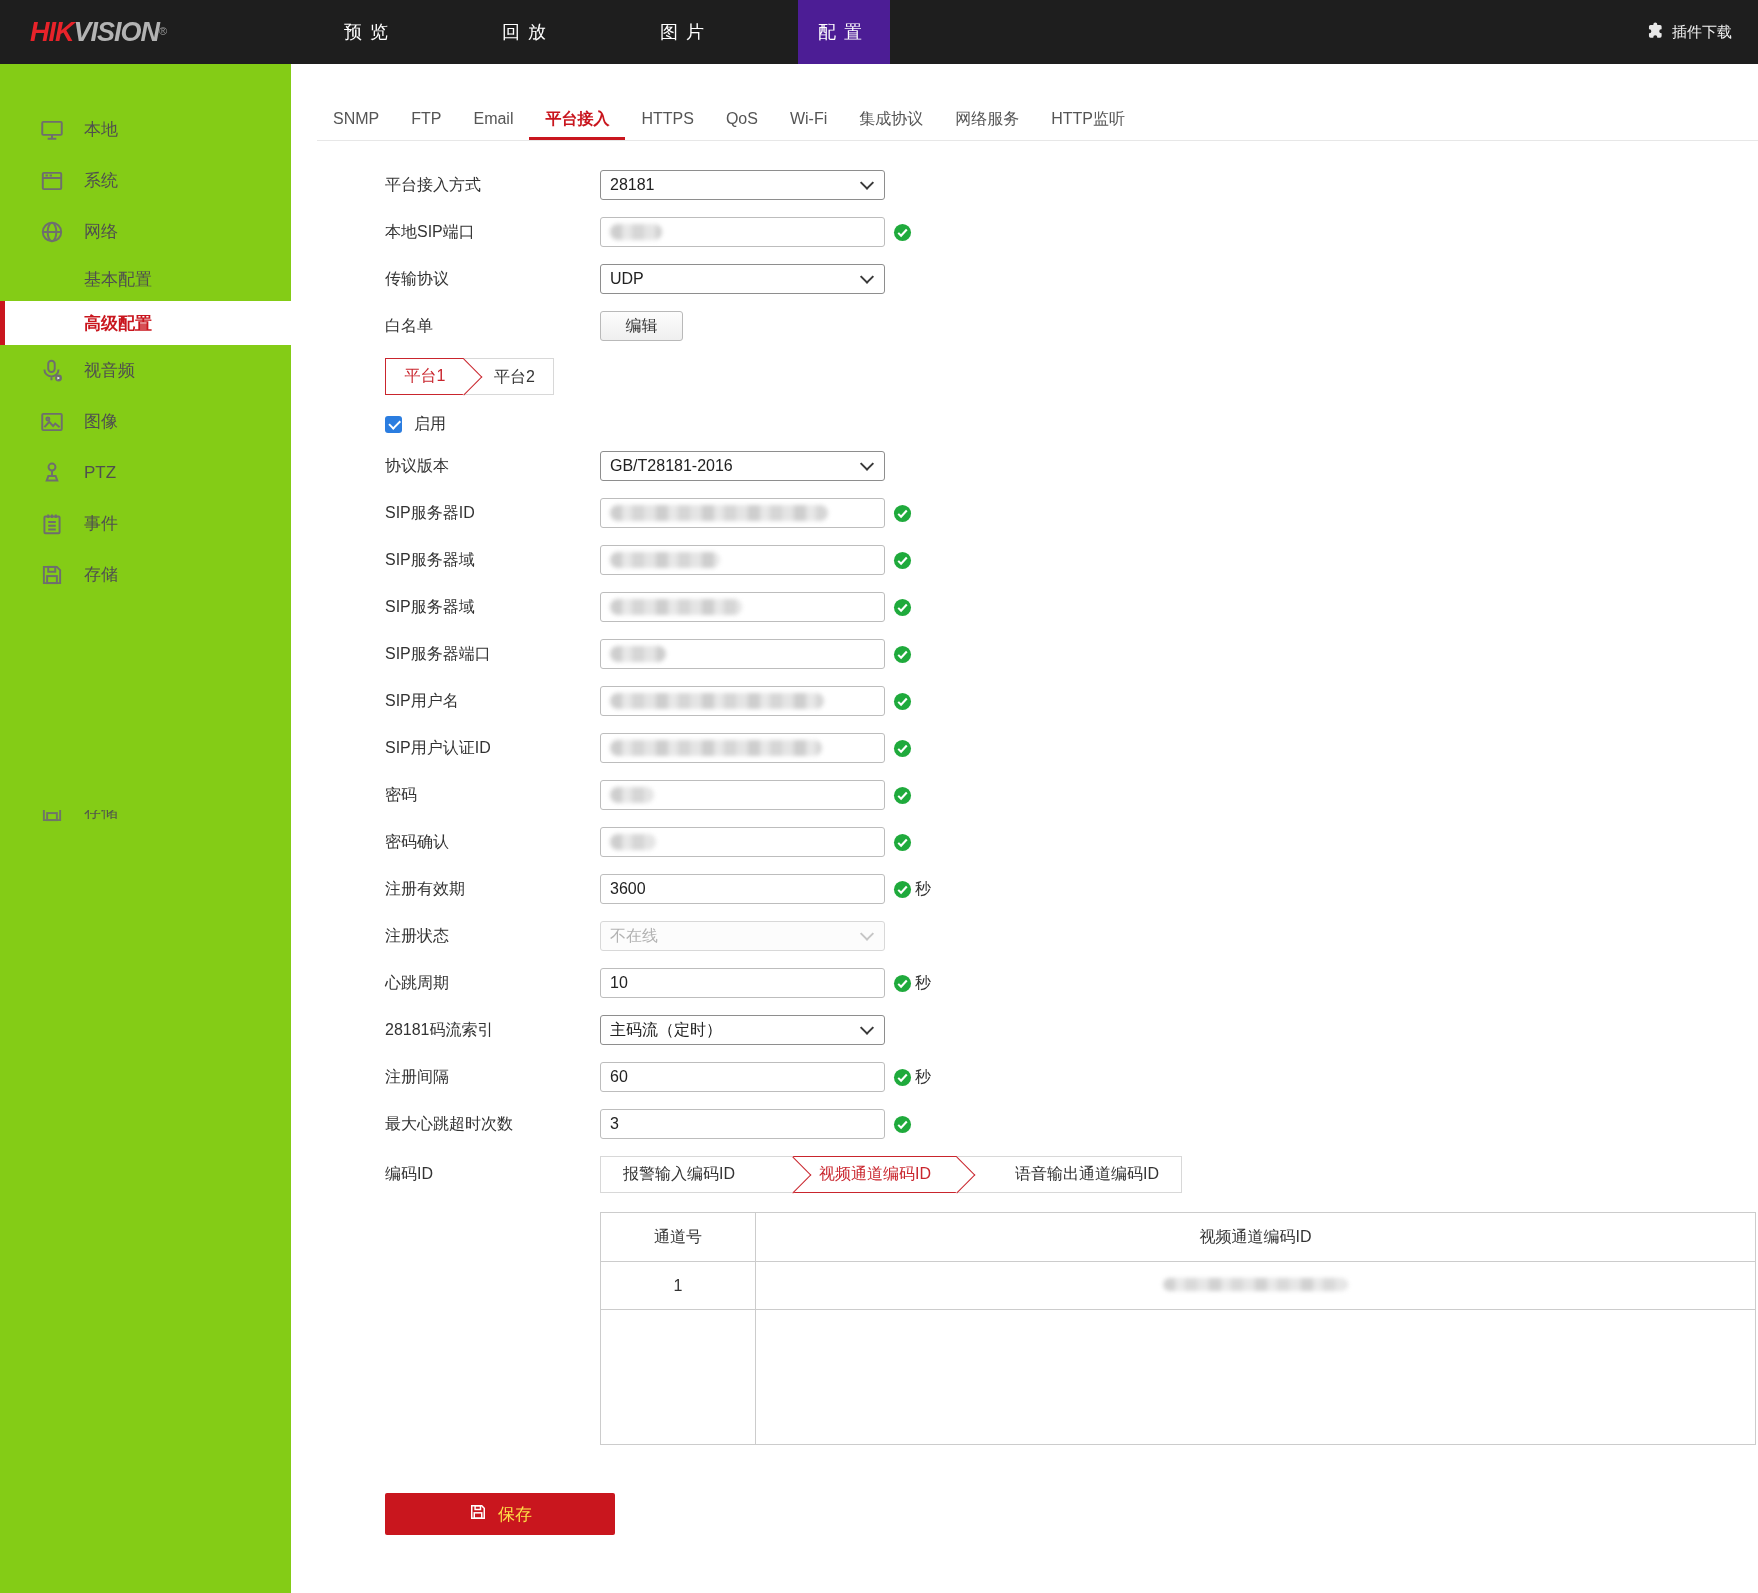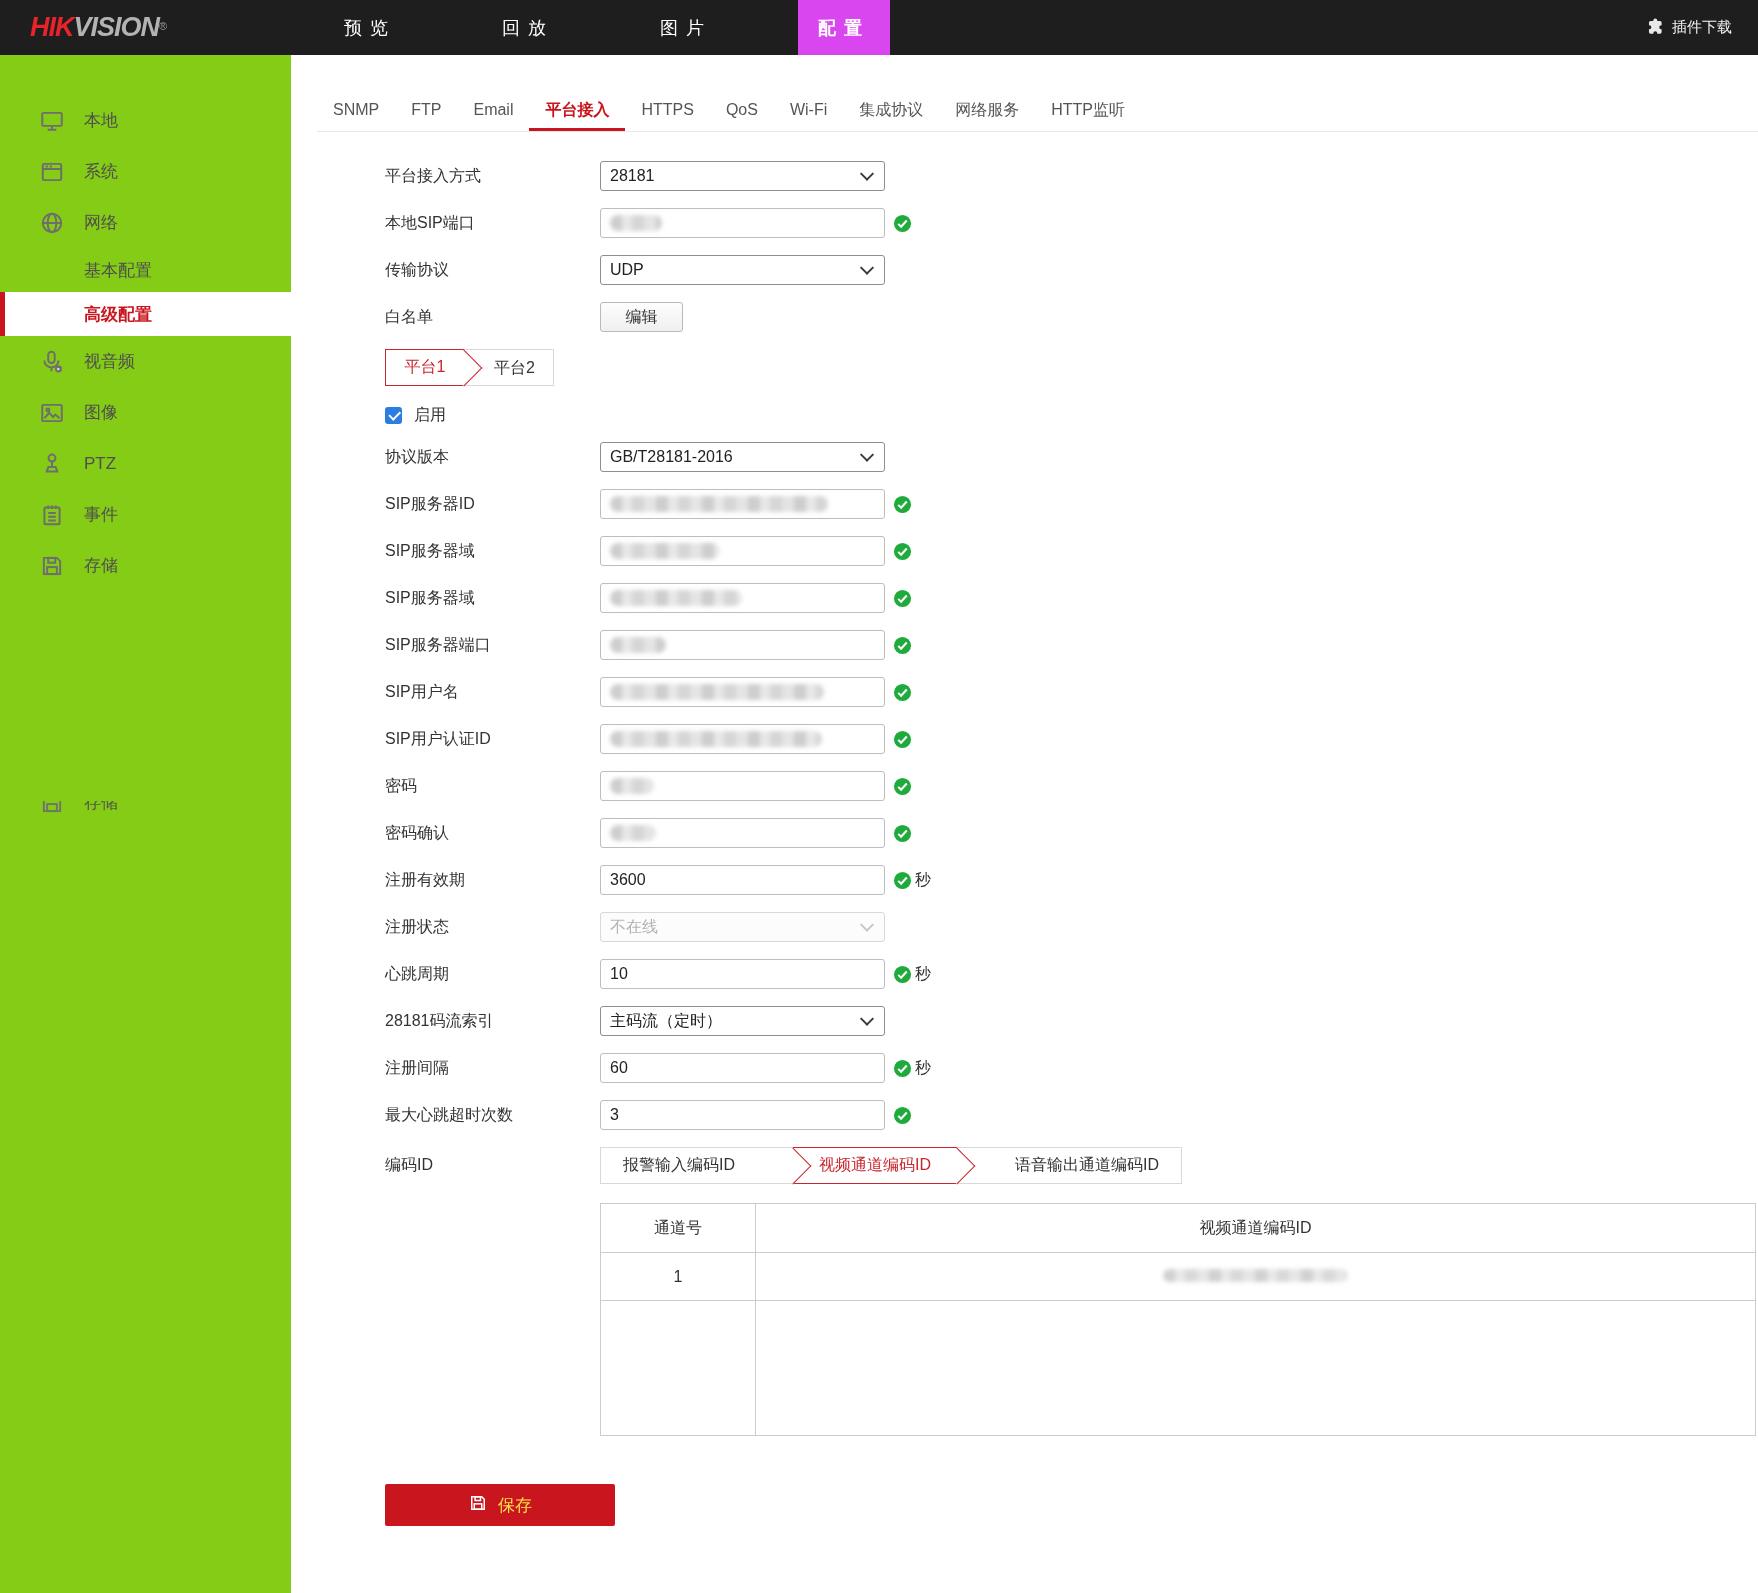--- a/index.html
+++ b/index.html
@@ -1,28 +1,28 @@
 <!DOCTYPE html>
 <html><head>
 <meta charset="utf-8">
 <style>
   html,body{margin:0;padding:0;background:#fff;}
   .page{width:1758px;height:1593px;position:relative;background:#fff;overflow:hidden;
         font-family:"Liberation Sans","DejaVu Sans",sans-serif;color:#333;}
 
   
-  .topbar{height:55px;background:#1e1e1e;display:flex;align-items:center;}
+  .topbar{height:64px;background:#1e1e1e;display:flex;align-items:center;}
   .logo{width:291px;padding-left:30px;box-sizing:border-box;white-space:nowrap;}
   .logo-hik{color:#e8232a;font-weight:bold;font-style:italic;font-size:27px;letter-spacing:-1px;}
   .logo-vision{color:#b3b3b3;font-weight:bold;font-style:italic;font-size:27px;letter-spacing:-1px;}
   .logo-reg{color:#9a9a9a;font-size:11px;vertical-align:super;}
   .top-nav{display:flex;height:100%;align-items:stretch;}
   .top-nav-item{display:flex;align-items:center;padding:0 20px;margin:0 33px;color:#fff;
                 font-size:18px;letter-spacing:8px;cursor:pointer;}
-  .top-nav-item.active{background:#d946ef;font-weight:bold;}
+  .top-nav-item.active{background:#4c1d95;font-weight:normal;}
   .plugin{margin-left:auto;margin-right:26px;display:flex;align-items:center;gap:8px;
           color:#f2f2f2;font-size:15px;cursor:pointer;}
 
   
   .layout{display:flex;height:1538px;}
   .sidebar{width:291px;background:#84cc16;position:relative;box-sizing:border-box;padding-top:40px;flex:none;}
   .side-item{height:51px;display:flex;align-items:center;padding-left:38px;color:#4f4f4f;
              font-size:17px;cursor:pointer;position:relative;}
   .side-item .side-icon{width:27px;height:27px;margin-right:19px;display:flex;align-items:center;justify-content:center;}
   .side-item.sub{height:44px;padding-left:84px;}

